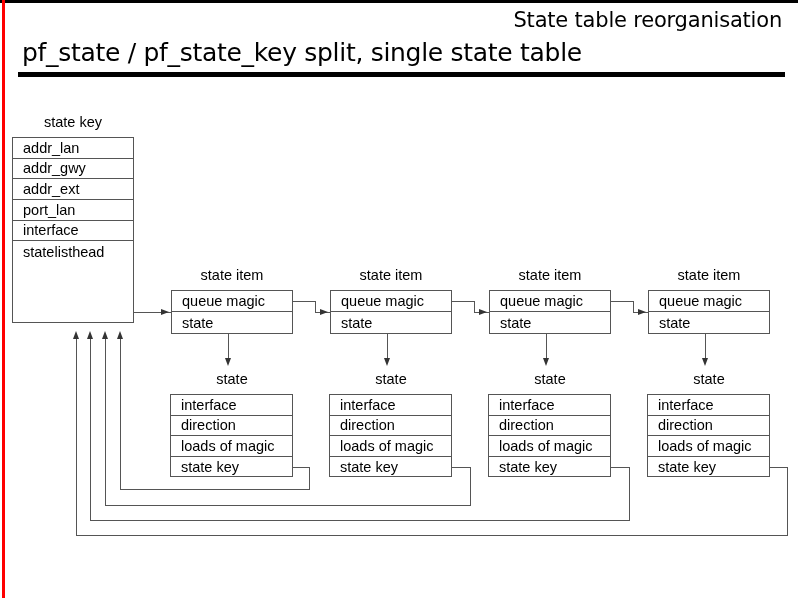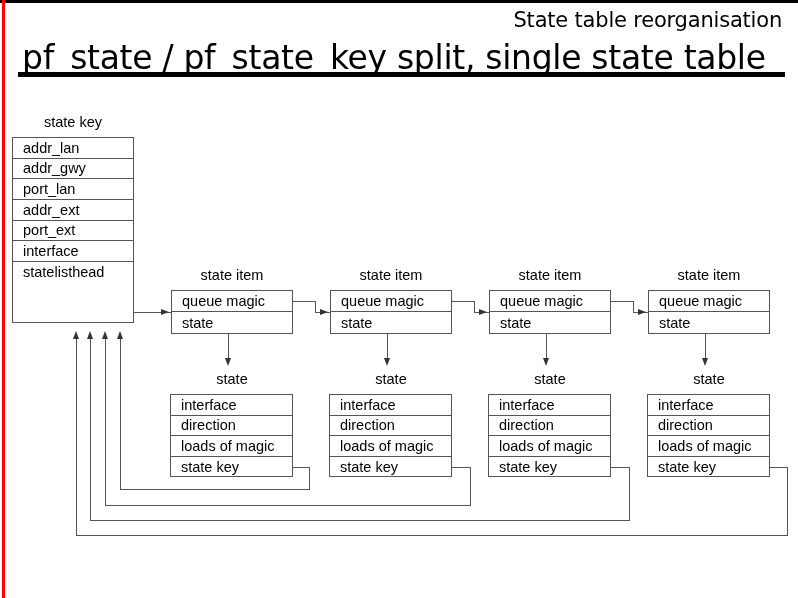--- a/index.html
+++ b/index.html
@@ -36,21 +36,21 @@
     font-size: 21px;
     font-weight: 400;
     color: #000000;
     white-space: nowrap;
     letter-spacing: -0.2px;
   }
   #title {
     position: absolute;
     left: 22px; top: 38px;
     font-family: "DejaVu Sans", sans-serif;
-    font-size: 33px;
+    font-size: 25px;
     font-weight: 400;
     color: #000000;
     white-space: nowrap;
     letter-spacing: -0.3px;
   }
   #title-rule {
     position: absolute;
     left: 18px; top: 72px;
     width: 767px; height: 5px;
     background: #000000;
@@ -123,23 +123,22 @@
 
   <div id="subtitle">State table reorganisation</div>
   <div id="title">pf_state / pf_state_key split, single state table</div>
   <div id="title-rule"></div>
 
   <div class="caption" style="left:12px; top:114px; width:122px;">state key</div>
 
   <div class="tbl" style="left:12px; top:137px; width:122px; height:186px;">
     <div class="row" style="height:20.66px;">addr_lan</div>
     <div class="row" style="height:20.66px;">addr_gwy</div>
+    <div class="row" style="height:20.66px;">addr_ext</div>
     <div class="row" style="height:20.66px;">port_lan</div>
-    <div class="row" style="height:20.66px;">addr_ext</div>
-    <div class="row" style="height:20.66px;">port_ext</div>
     <div class="row" style="height:20.66px;">interface</div>
     <div class="row" style="height:20.66px;">statelisthead</div>
   </div>
 
   <div class="caption" style="left:171px; top:267px; width:122px;">state item</div>
   <div class="tbl" style="left:171px; top:290px; width:122px; height:44px;">
     <div class="row" style="height:21px;">queue magic</div>
     <div class="row" style="height:21px;">state</div>
   </div>
   <div class="caption" style="left:171px; top:371px; width:122px;">state</div>

